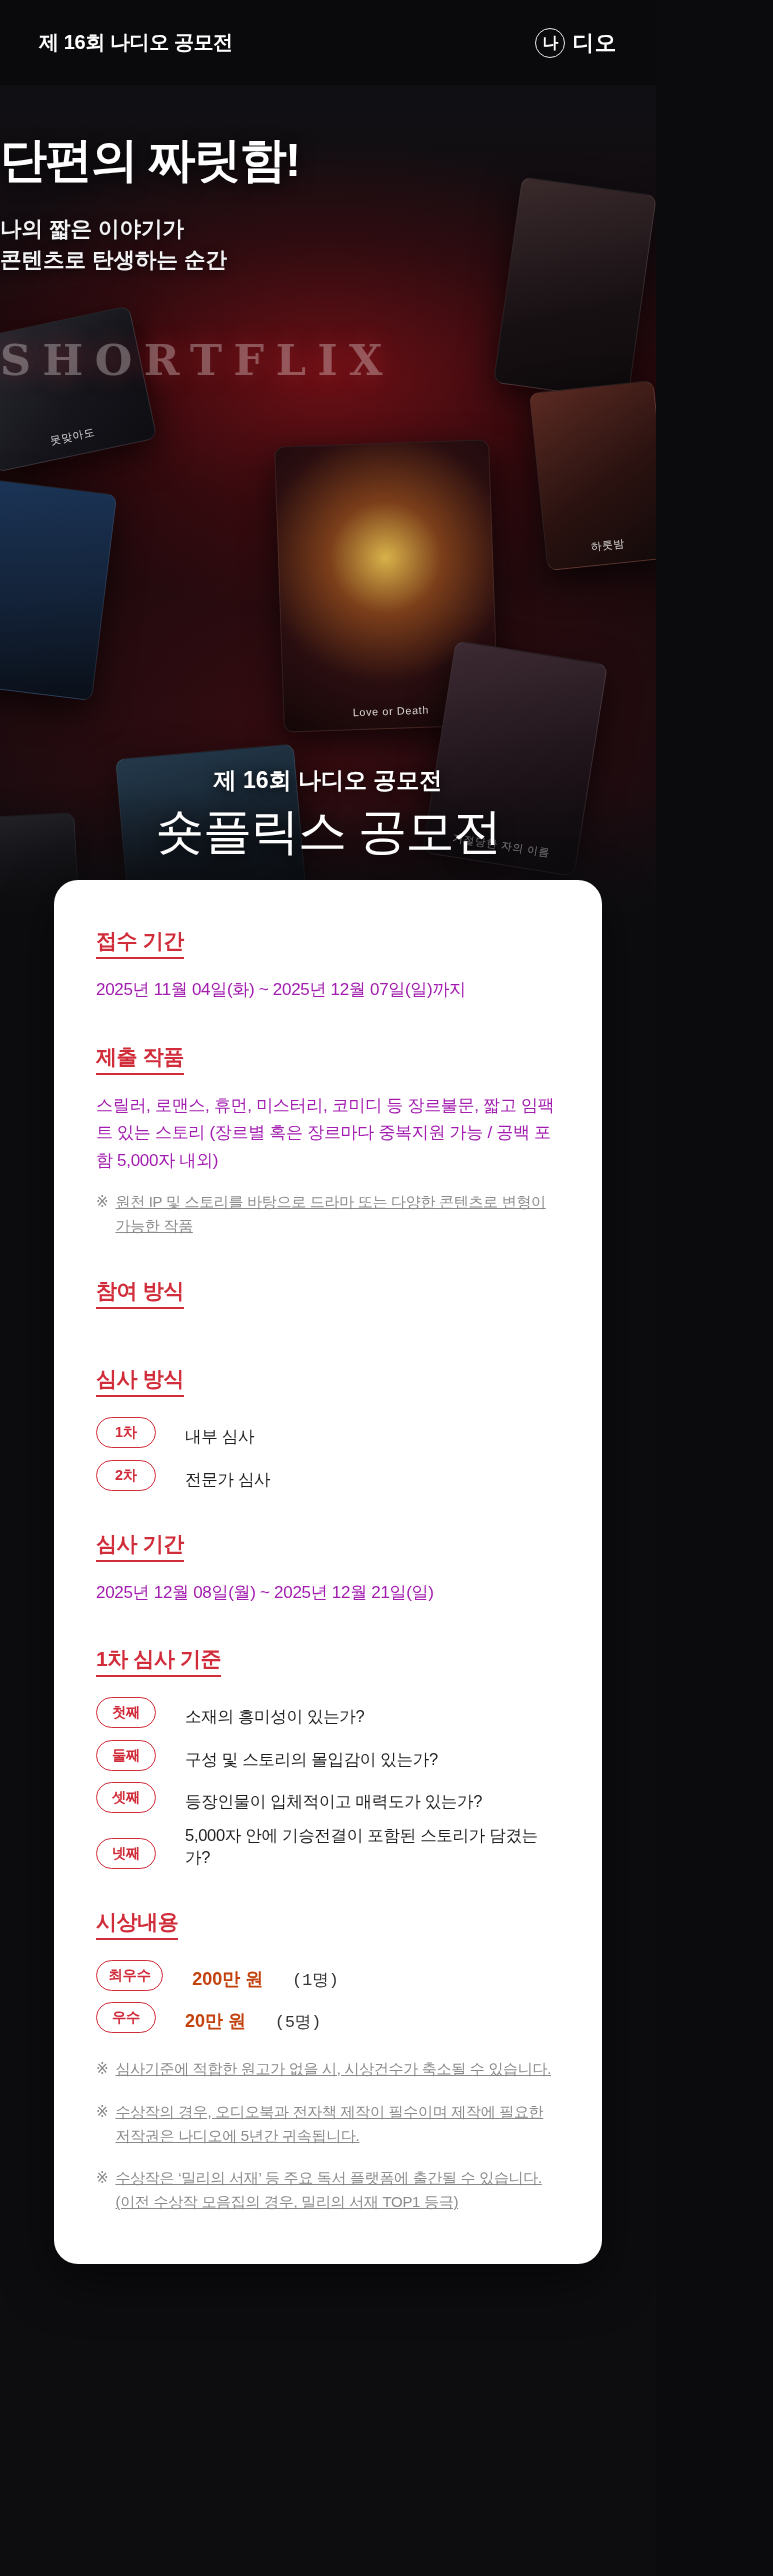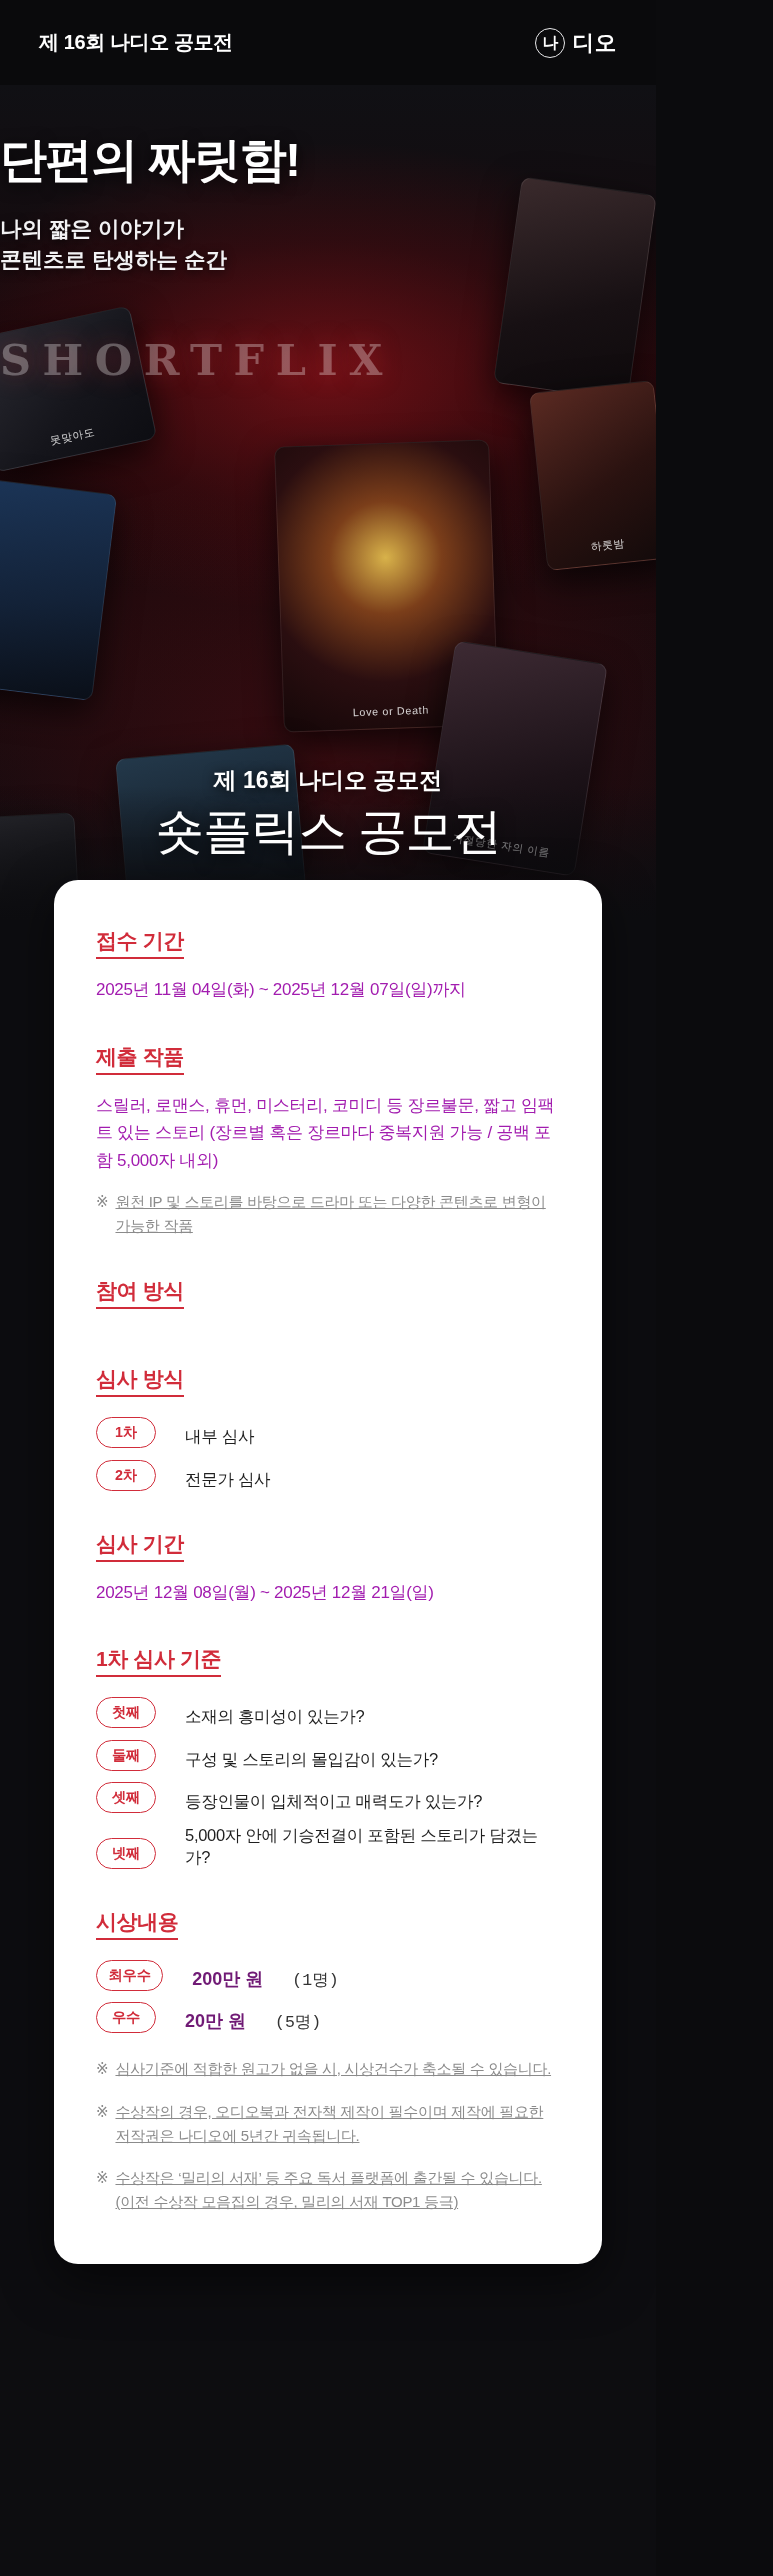--- a/index.html
+++ b/index.html
@@ -254,21 +254,21 @@
     letter-spacing: -0.2px;
   }
   .row-text {
     font-size: 16.5px;
     color: #1f1f1f;
     letter-spacing: -0.3px;
   }
   .prize-amount {
     font-size: 18px;
     font-weight: bold;
-    color: #701a75;
+    color: #c2410c;
   }
   .prize-count {
     font-size: 16.5px;
     color: #333;
     font-weight: normal;
     font-family: Liberation Mono, monospace;
   }
   .notes-block { margin-top: 24px; }
   .notes-block .note { margin-top: 18.6px; }
   .notes-block .note:first-child { margin-top: 0; }

